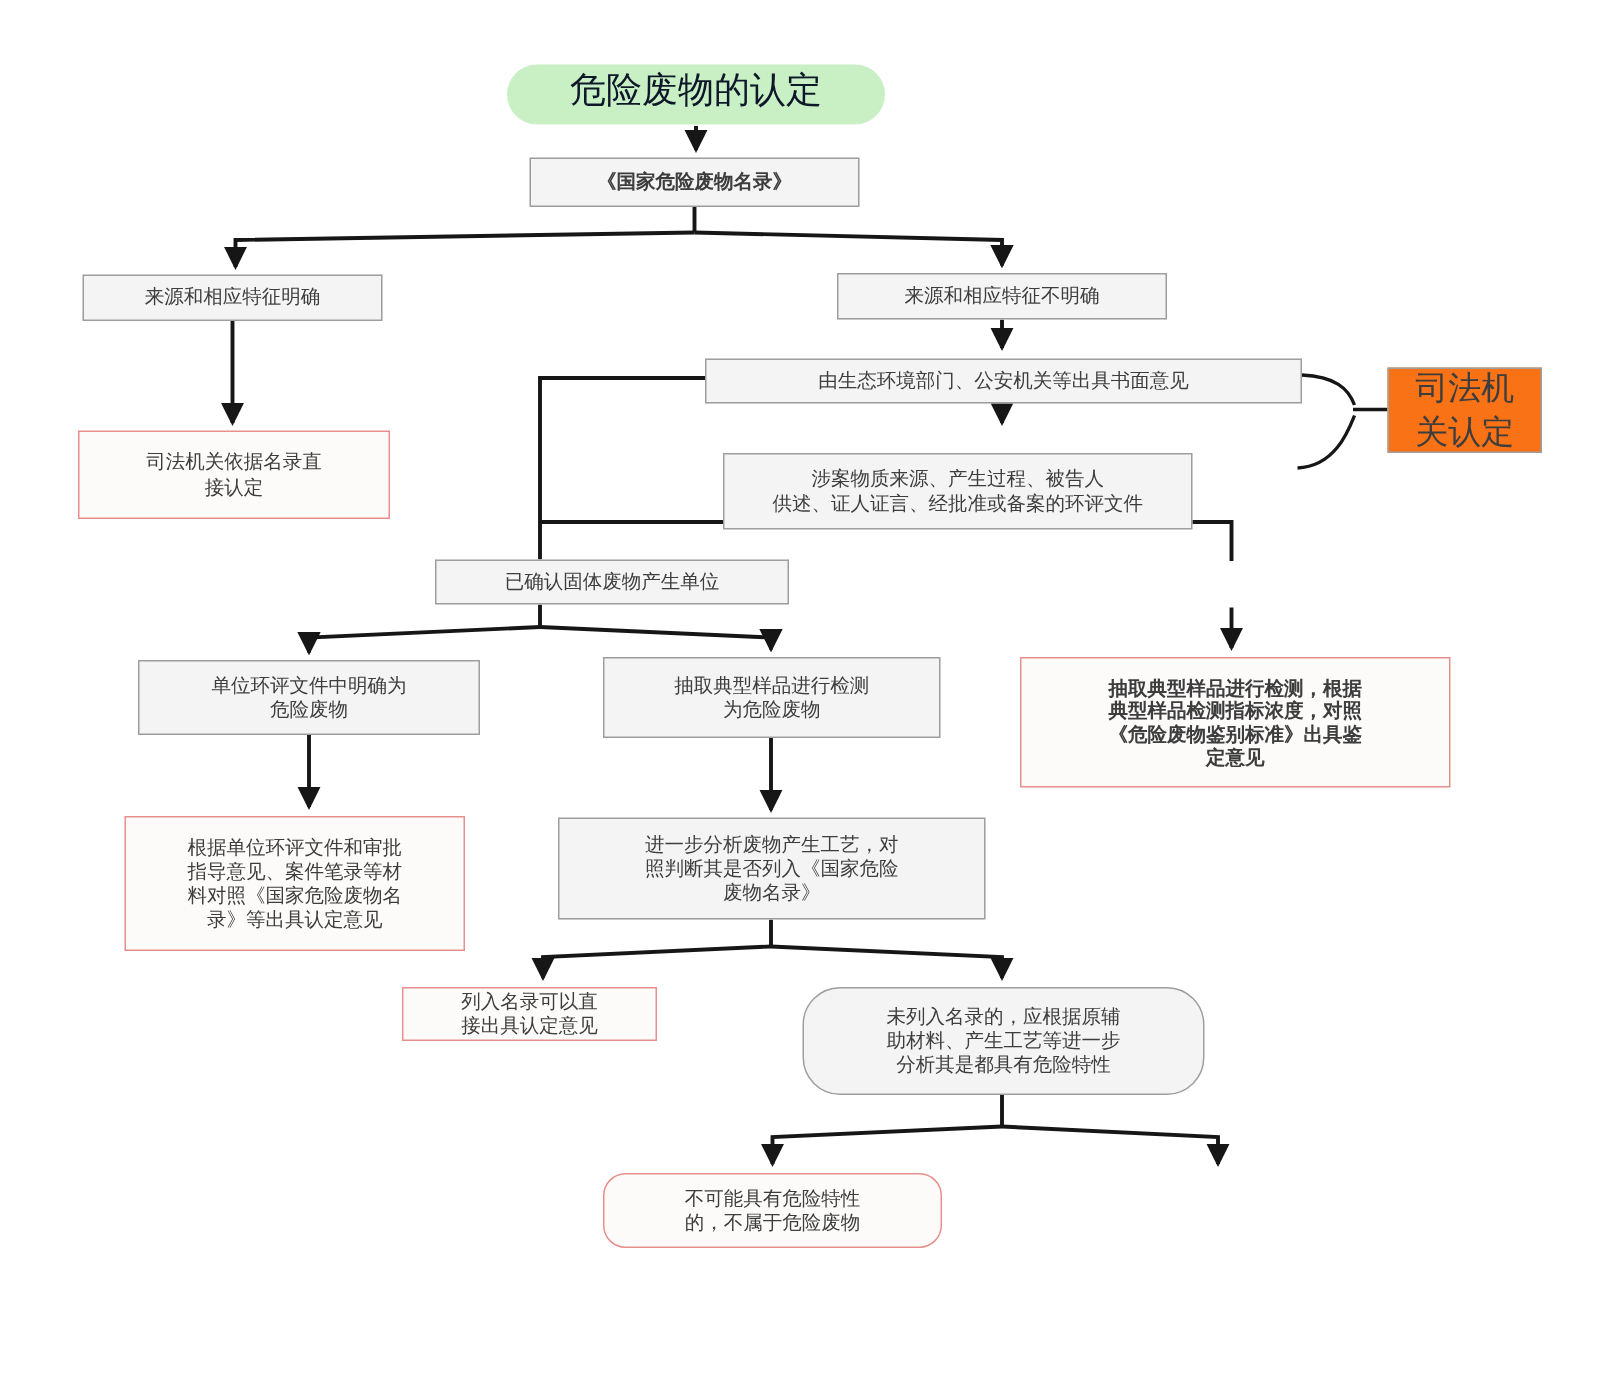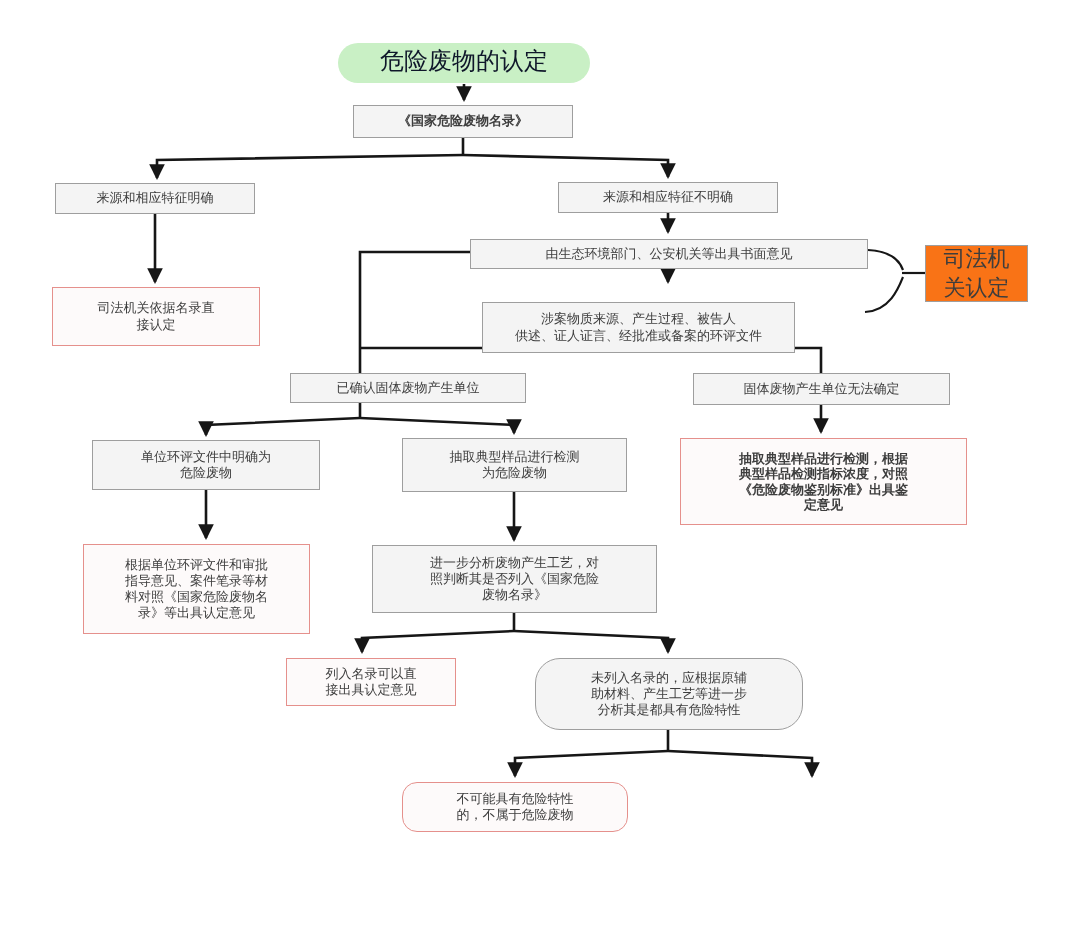--- a/index.html
+++ b/index.html
@@ -38,21 +38,21 @@
   #n-written-opinion{left:470px;top:239px;width:398px;height:30px;}
   #n-case-materials{left:470px;top:302px;width:313px;height:51px;margin-left:12px;}
   #n-judicial-authority{left:925px;top:245px;width:103px;height:57px;}
   #n-unit-confirmed{left:242px;top:373px;width:236px;height:30px;margin-left:48px;}
   #n-unit-unknown{left:693px;top:373px;width:257px;height:32px;}
   #n-sample-test{left:680px;top:438px;width:287px;height:87px;}
   #n-eia-clear{left:92px;top:440px;width:228px;height:50px;}
   #n-eia-unclear{left:402px;top:438px;width:225px;height:54px;}
   #n-eia-based{left:83px;top:544px;width:227px;height:90px;}
   #n-further-analysis{left:372px;top:545px;width:285px;height:68px;}
-  #n-listed{left:286px;top:658px;width:170px;height:48px;}
+  #n-listed{left:268px;top:658px;width:170px;height:36px;}
   #n-not-listed{left:535px;top:658px;width:268px;height:72px;border-radius:25px;}
   #n-no-hazard{left:402px;top:782px;width:226px;height:50px;}
   #n-possible-hazard{left:650px;top:782px;width:325px;height:106px;}
   .wire{stroke:#161616;stroke-width:2.6;fill:none;}
   .brace{stroke:#161616;stroke-width:2.2;fill:none;}
 </style>
 </head>
 <body>
 
 <div id="canvas">
@@ -123,23 +123,20 @@
 
   <div class="node plainbox" id="n-judicial-authority">
     <span>司法机
 关认定</span>
   </div>
 
   <div class="node gray" id="n-unit-confirmed">
     <span>已确认固体废物产生单位</span>
   </div>
 
-  <div class="node gray" id="n-unit-unknown">
-    <span>固体废物产生单位无法确定</span>
-  </div>
 
   <div class="node red tight" id="n-sample-test">
     <span>抽取典型样品进行检测，根据
 典型样品检测指标浓度，对照
 《危险废物鉴别标准》出具鉴
 定意见</span>
   </div>
 
   <div class="node gray" id="n-eia-clear">
     <span>单位环评文件中明确为

